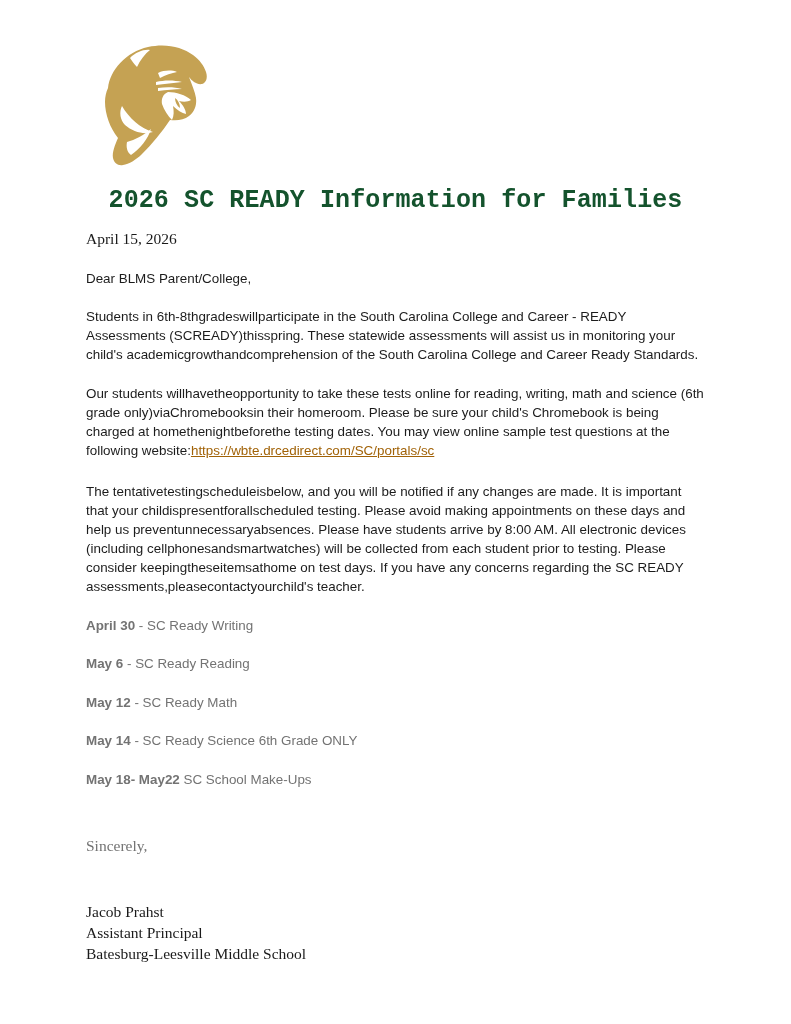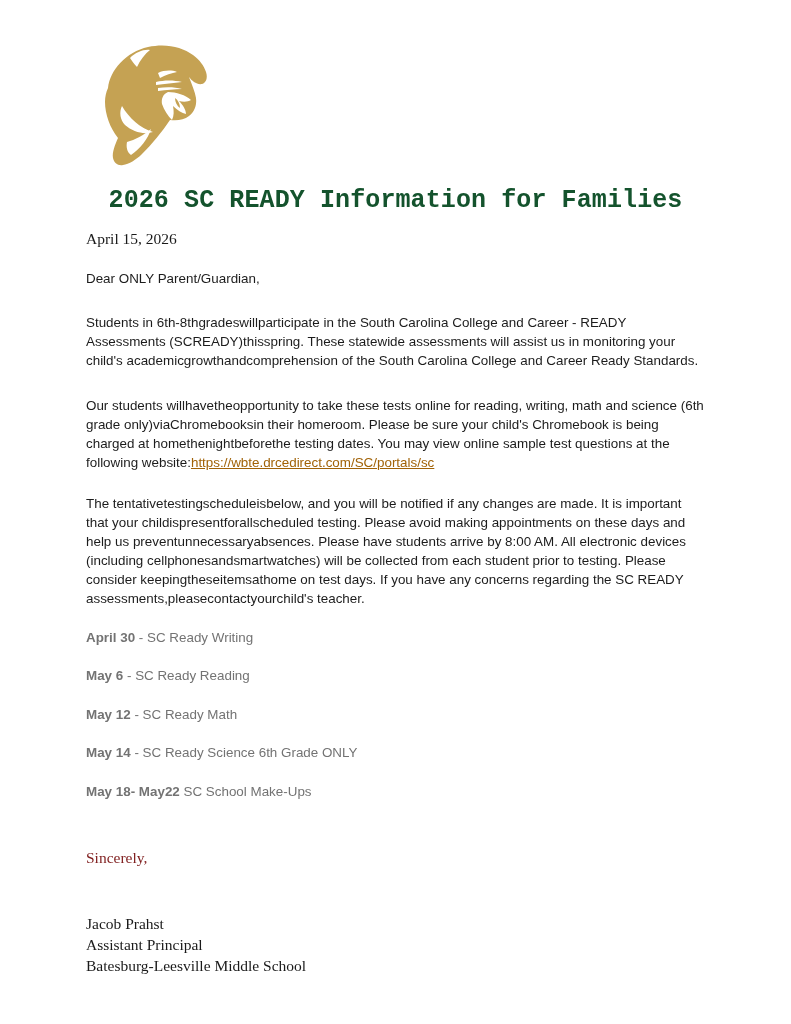--- a/index.html
+++ b/index.html
@@ -92,21 +92,21 @@
   .date-line { margin-top: 14px; }
 
   .sans-para {
     font-family: "Liberation Sans", sans-serif;
     font-size: 13.4px;
     line-height: 1.42;
     color: #1c1c1c;
     text-align: left;
   }
   .greeting { margin-top: 21px; }
-  .body-para { margin-top: 25px; }
+  .body-para { margin-top: 19px; }
   .body-para.p3 { margin-top: 22px; }
 
   .weblink {
     color: #a16207;
     text-decoration: underline;
   }
 
   .section-heading {
     font-family: "Liberation Serif", serif;
     font-weight: 700;
@@ -135,21 +135,21 @@
   .schedule-row .sched-sep {
     font-weight: 400;
   }
   .schedule-row .sched-desc {
     font-weight: 400;
   }
 
   .closing {
     font-family: "Liberation Serif", serif;
     font-size: 15.5px;
-    color: #7f1d1d;
+    color: #737373;
     margin-top: 48px;
     line-height: 1.25;
   }
   .signature-block {
     font-family: "Liberation Serif", serif;
     font-size: 15.5px;
     color: #1a1a1a;
     margin-top: 47px;
     line-height: 1.33;
   }
@@ -211,21 +211,21 @@
 </div>
 
 <div class="doc">
 
   <div class="page-title">2026 SC READY Information for Families</div>
 
   <div class="content">
 
     <div class="serif-line date-line">April 15, 2026</div>
 
-    <div class="sans-para greeting">Dear ONLY Parent/Guardian,</div>
+    <div class="sans-para greeting">Dear BLMS Parent/College,</div>
 
     <div class="sans-para body-para">Students in 6th-8thgradeswillparticipate in the South Carolina College and Career - READY Assessments (SCREADY)thisspring. These statewide assessments will assist us in monitoring your child's academicgrowthandcomprehension of the South Carolina College and Career Ready Standards.</div>
 
     <div class="sans-para body-para">
       <span>Our students willhavetheopportunity to take these tests online for reading, writing, math and science (6th grade only)viaChromebooksin their homeroom. Please be sure your child's Chromebook is being charged at homethenightbeforethe testing dates. You may view online sample test questions at the following website:</span><a class="weblink" href="#">https://wbte.drcedirect.com/SC/portals/sc</a><span>&nbsp;</span>
     </div>
 
     <div class="sans-para body-para p3">The tentativetestingscheduleisbelow, and you will be notified if any changes are made. It is important that your childispresentforallscheduled testing. Please avoid making appointments on these days and help us preventunnecessaryabsences. Please have students arrive by 8:00 AM. All electronic devices (including cellphonesandsmartwatches) will be collected from each student prior to testing. Please consider keepingtheseitemsathome on test days. If you have any concerns regarding the SC READY assessments,pleasecontactyourchild's teacher.</div>
 
 

